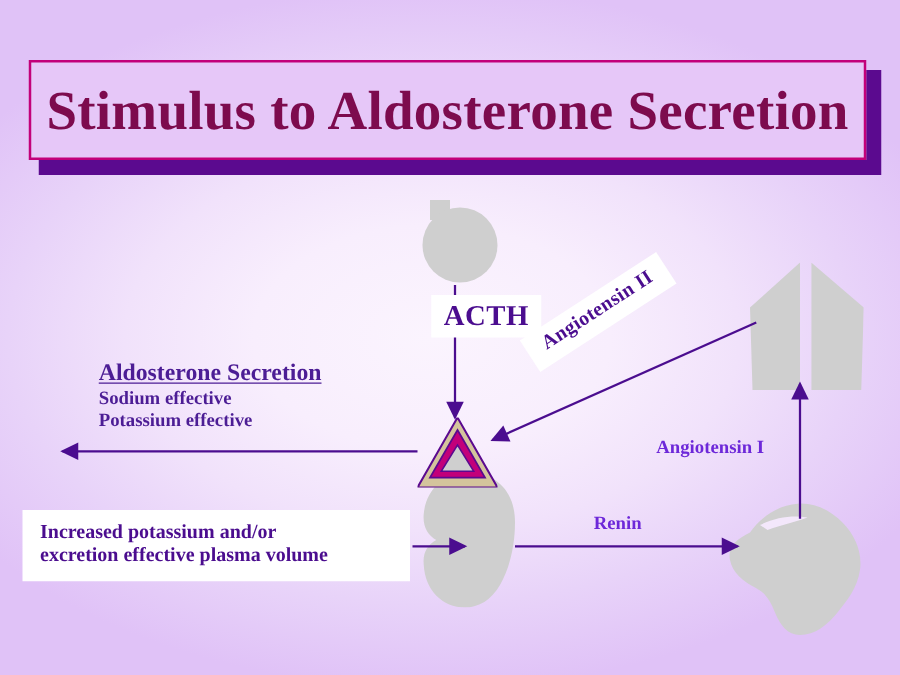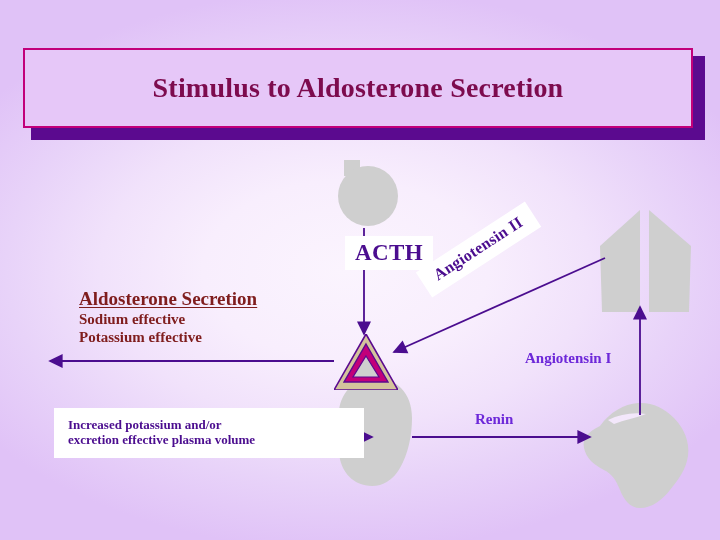--- a/index.html
+++ b/index.html
@@ -47,21 +47,21 @@
     width: 670px;
     height: 80px;
     background: #e6c7f8;
     border: 2px solid #c2007a;
     box-sizing: border-box;
     display: flex;
     align-items: center;
     justify-content: center;
   }
   #title-text {
-    font-size: 28px;
+    font-size: 44px;
     font-weight: bold;
     color: #7d0b4e;
     letter-spacing: 0.2px;
     white-space: nowrap;
   }
   
   .organ { position: absolute; }
   #pituitary-body {
     left: 338px; top: 166px;
     width: 60px; height: 60px;
@@ -122,44 +122,43 @@
     font-size: 16px;
     transform: rotate(-33deg);
     transform-origin: 0 50%;
     letter-spacing: 0.3px;
     white-space: nowrap;
   }
   #bottom-box {
     left: 18px; top: 408px;
     width: 310px;
     padding: 9px 12px 10px 14px;
-    font-size: 13px;
+    font-size: 16px;
     box-sizing: border-box;
-    margin-left: 36px;
   }
   .plain-label {
     position: absolute;
     color: #6d28d9;
     font-weight: bold;
     white-space: nowrap;
   }
   #angiotensin1-label {
     left: 525px; top: 350px;
     font-size: 15px;
   }
   #renin-label {
     left: 475px; top: 411px;
     font-size: 15px;
     text-align: center;
   }
   
   #aldo-group {
     position: absolute;
     left: 79px; top: 288px;
-    color: #7f1d1d;
+    color: #4c1d95;
   }
   #aldo-heading {
     font-size: 19px;
     font-weight: bold;
     text-decoration: underline;
     text-underline-offset: 2px;
     white-space: nowrap;
   }
   .aldo-sub {
     font-size: 15px;

